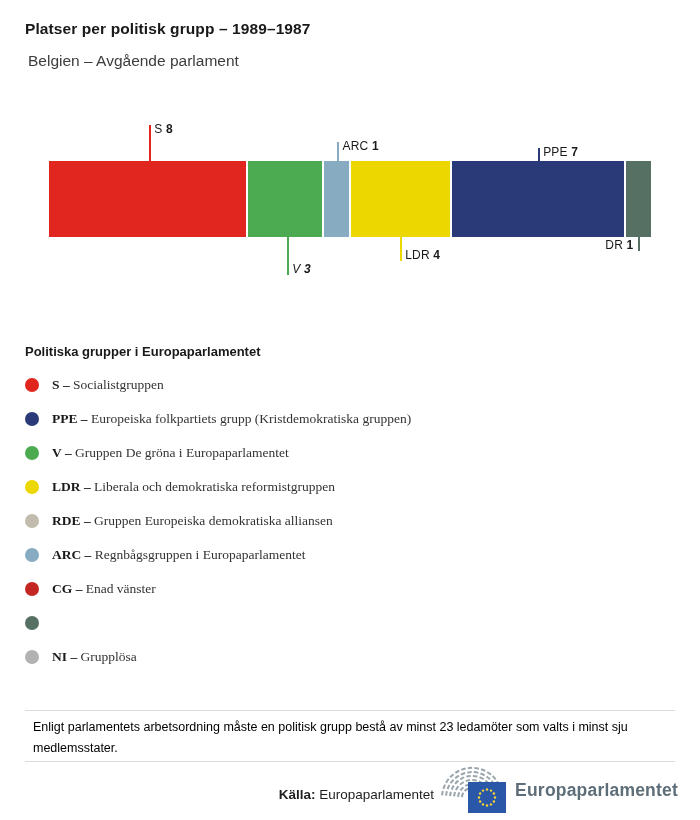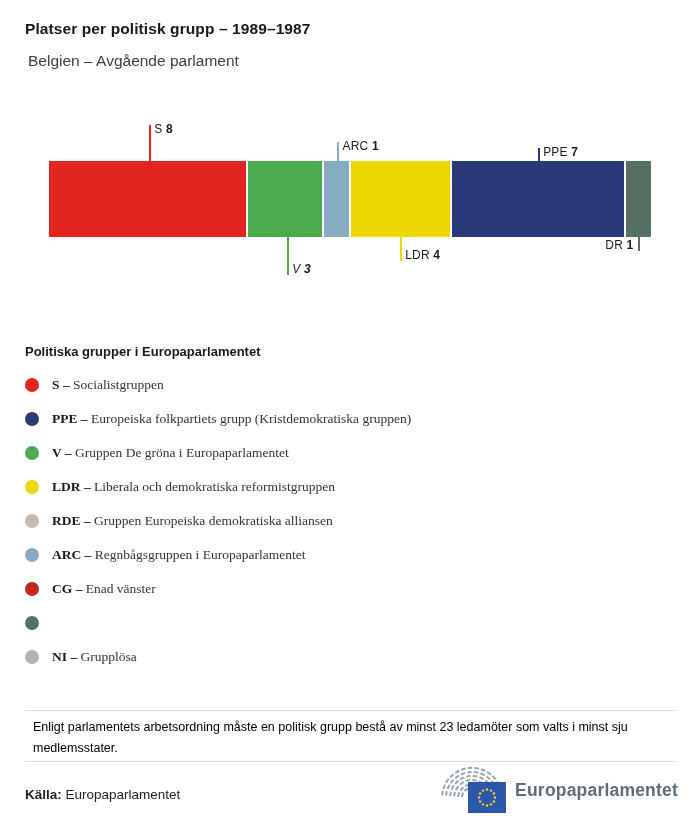--- a/index.html
+++ b/index.html
@@ -36,21 +36,21 @@
   .legend-row { display:flex; align-items:center; height:34px;font-family:Liberation Serif, serif; }
   .legend-dot { width:14px; height:14px; border-radius:50%; margin-right:13px; flex:none; }
   .legend-label { font-size:13.5px; color:#333333; }
   .legend-label b { color:#1a1a1a; font-weight:700; }
 
   
   .divider { position:absolute; left:25px; right:25px; border-top:1px solid #dcdcdc; }
   .divider.d1 { top:710px; }
   .divider.d2 { top:761px; }
   .footnote { position:absolute; left:25px; top:717px; width:628px; font-size:12.5px; line-height:1.7; color:#000000;margin-left:8px; }
-  .footer { position:absolute; left:25px; right:22px; top:766px; height:48px; display:flex; justify-content:space-between; align-items:center; }
+  .footer { position:absolute; left:25px; right:22px; top:766px; height:48px; display:flex; justify-content:flex-end; align-items:center; }
   .source { font-size:13.5px; color:#1f1f1f; margin-top:8px; }
   .source b { font-weight:700; }
   .logo { display:flex; align-items:center; gap:7px; }
   .wordmark { font-size:17.5px; font-weight:700; color:#5e6e79; letter-spacing:.2px; }
 </style>
 </head>
 <body>
 
 <div class="page">
 

